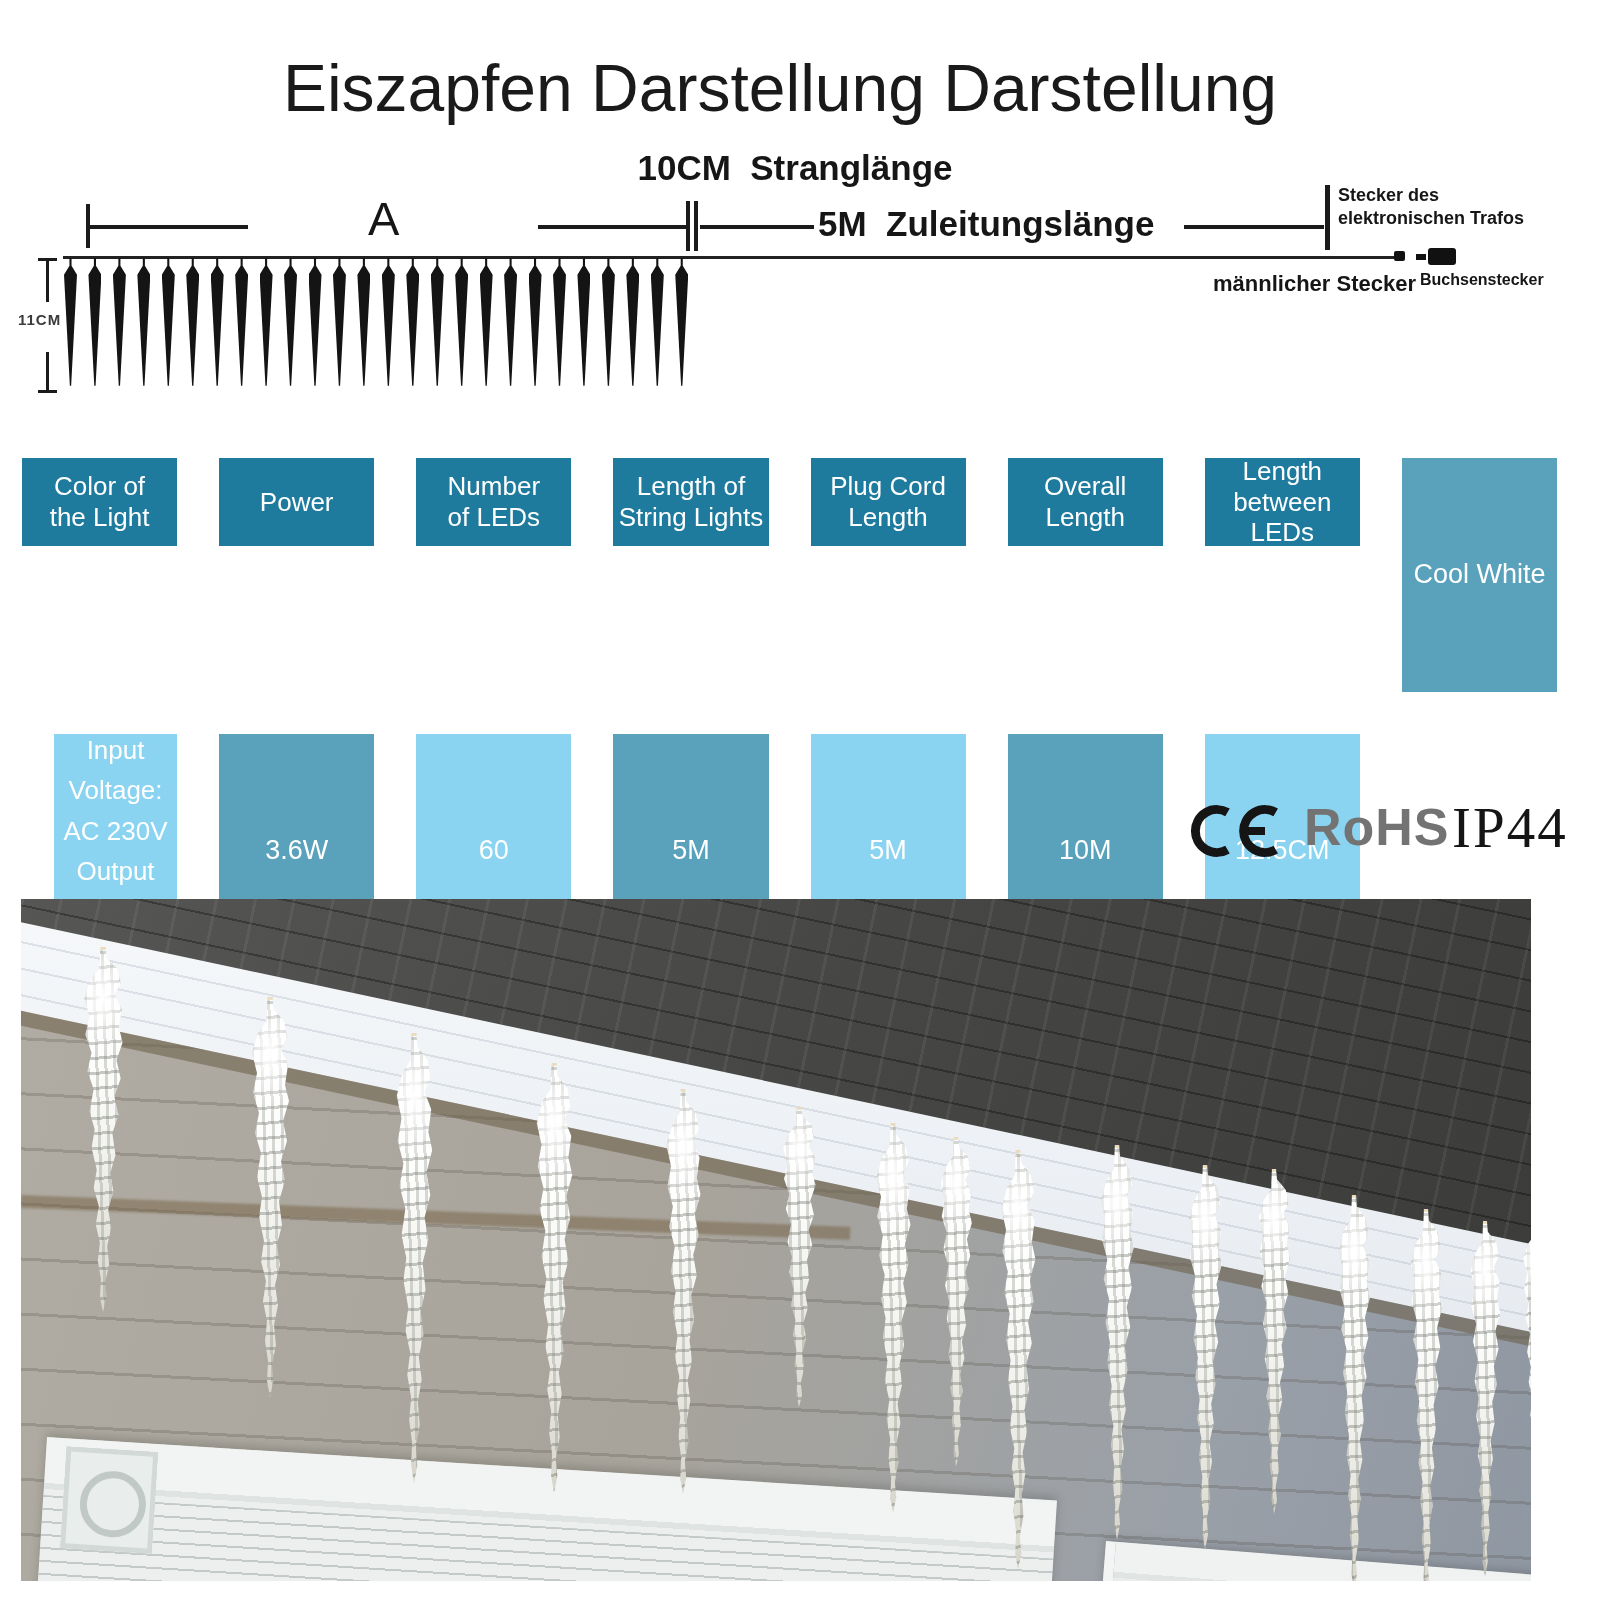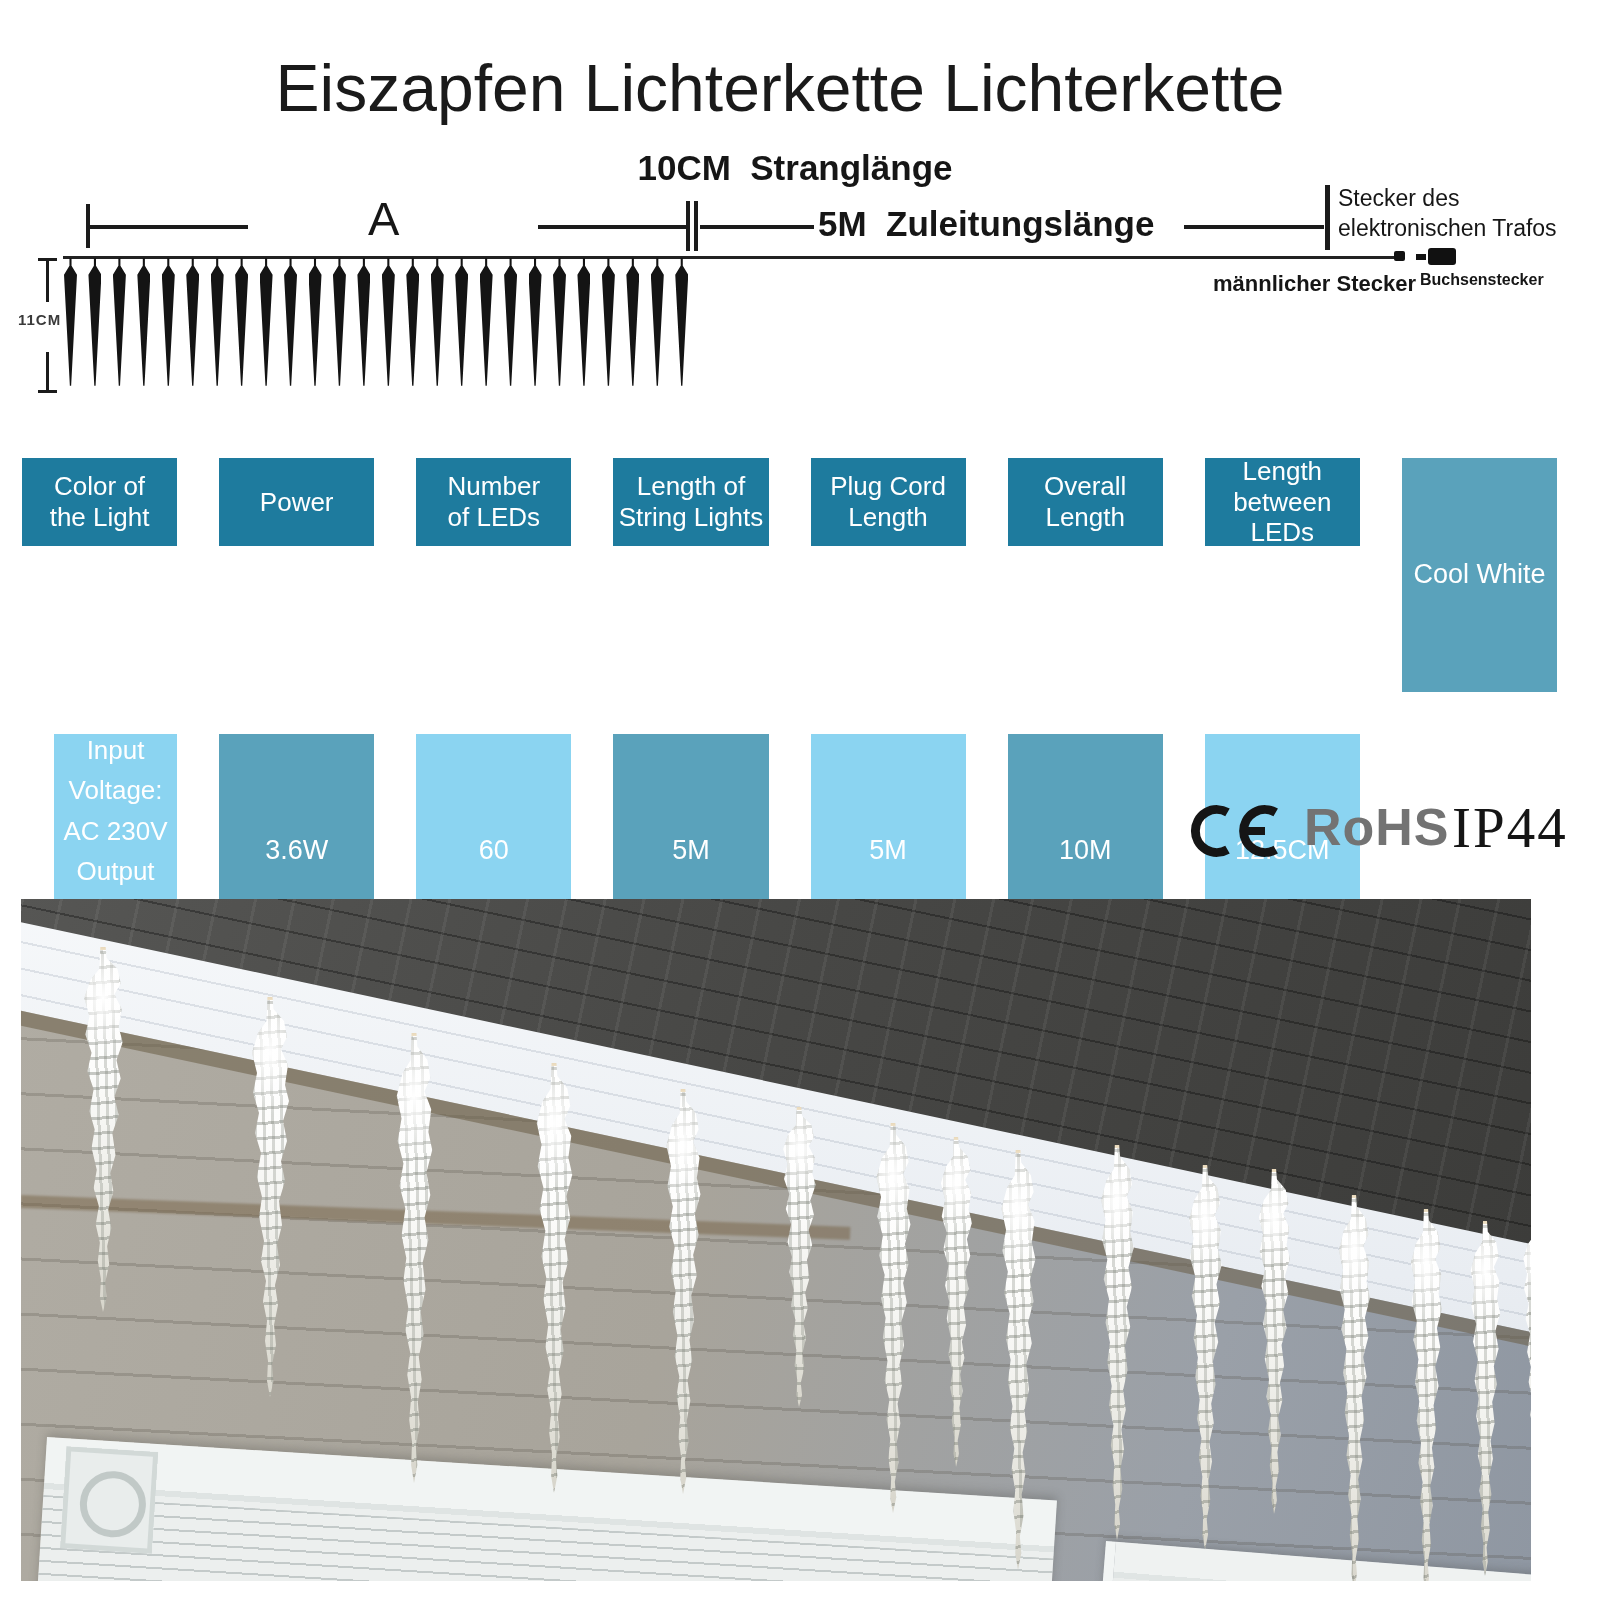--- a/index.html
+++ b/index.html
@@ -15,21 +15,21 @@
   .tick-a1{left:86px;top:204px;width:4px;height:44px;}
   .line-a1{left:90px;top:225px;width:158px;height:4px;}
   .label-a{left:368px;top:191px;font-size:47px;font-weight:400;}
   .line-a2{left:538px;top:225px;width:148px;height:4px;}
   .tick-b1{left:686px;top:201px;width:4px;height:50px;}
   .tick-b2{left:694px;top:201px;width:4px;height:50px;}
   .line-b{left:700px;top:225px;width:114px;height:4px;}
   .lead-label{left:818px;top:204px;font-size:35px;font-weight:700;}
   .line-c{left:1184px;top:225px;width:140px;height:4px;}
   .tick-c{left:1325px;top:185px;width:5px;height:65px;}
-  .transformer-label{left:1338px;top:184px;font-size:23px;font-weight:400;line-height:1.3;white-space:pre-line;}
+  .transformer-label{left:1338px;top:184px;font-size:18px;font-weight:700;line-height:1.3;white-space:pre-line;}
   .wire{left:63px;top:256px;width:1336px;height:3px;background:#222;}
   .plug-male-dot{left:1394px;top:251px;width:11px;height:10px;background:#111;border-radius:2px;}
   .plug-stub{left:1416px;top:254px;width:10px;height:6px;background:#111;}
   .plug-female{left:1428px;top:248px;width:28px;height:17px;background:#111;border-radius:3px;}
   .male-label{left:1213px;top:271px;font-size:22px;font-weight:700;text-align:right;}
   .female-label{left:1420px;top:271px;font-size:16px;font-weight:700;}
   .icicle-strip{left:64px;top:258px;width:648px;height:133px;}
   .diag-icicle{position:absolute;top:0;width:13px;height:129px;background:#141414;
     clip-path:polygon(42% 0,58% 0,58% 6%,100% 13%,55% 99%,45% 99%,0 13%,42% 6%);}
   .vdim1{left:46px;top:260px;width:3px;height:42px;}
@@ -98,21 +98,21 @@
     background:linear-gradient(180deg,#cdb28a,#ecdcbd);}
   .photo-icicle::after{content:"";position:absolute;inset:0;
     background:radial-gradient(ellipse 90% 22% at 50% 14%, rgba(255,255,255,1), rgba(255,255,255,0) 70%);
     clip-path:inherit;}
 </style>
 </head>
 <body>
 
 <div id="canvas">
 
-  <div class="abs title">Eiszapfen Lichterkette Lichterkette</div>
+  <div class="abs title">Eiszapfen Darstellung Darstellung</div>
   <div class="abs strand-label">10CM&nbsp; Stranglänge</div>
 
   <div class="abs dim tick-a1"></div>
   <div class="abs dim line-a1"></div>
   <div class="abs label-a">A</div>
   <div class="abs dim line-a2"></div>
   <div class="abs dim tick-b1"></div>
   <div class="abs dim tick-b2"></div>
   <div class="abs dim line-b"></div>
   <div class="abs lead-label">5M&nbsp; Zuleitungslänge</div>

